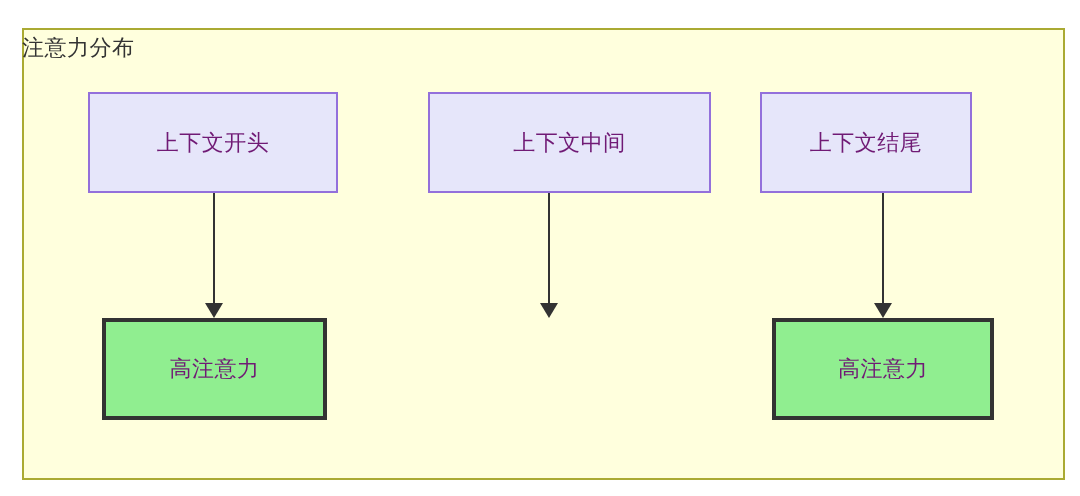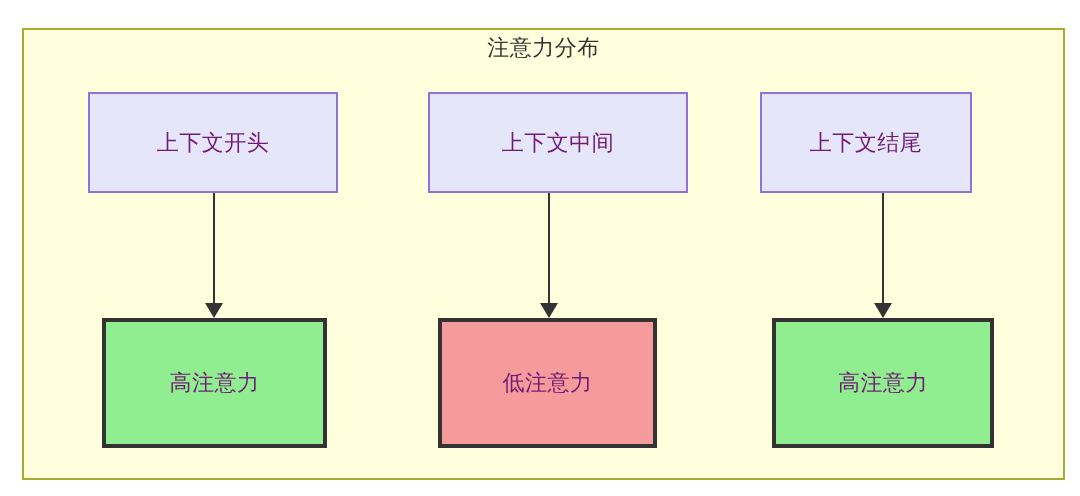--- a/index.html
+++ b/index.html
@@ -27,21 +27,21 @@
     height: 452px;
     background: #ffffdd;
     border: 2px solid #aaaa33;
     box-sizing: border-box;
   }
   .diagram-title {
     position: absolute;
     left: 22px;
     top: 33px;
     width: 1043px;
-    text-align: center;
+    text-align: left;
     font-size: 22px;
     line-height: 30px;
     color: #333333;
     letter-spacing: 0.5px;
     white-space: nowrap;
   }
   .node {
     position: absolute;
     box-sizing: border-box;
     display: flex;
@@ -54,27 +54,27 @@
   }
   .node-top {
     background: #e6e6fa;
     border: 2px solid #9370db;
     top: 92px;
     height: 101px;
   }
   .node-bottom {
     border: 4px solid #333333;
     top: 318px;
-    height: 130px;
+    height: 102px;
   }
   .node-bottom.fill-green { background: #90ee90; }
   .node-bottom.fill-red   { background: #f59b9b; }
 
   .col1-top    { left: 88px;  width: 250px; }
-  .col2-top    { left: 428px; width: 260px; }
+  .col2-top    { left: 428px; width: 283px; }
   .col3-top    { left: 760px; width: 212px; }
   .col1-bottom { left: 102px; width: 225px; }
   .col2-bottom { left: 438px; width: 219px; }
   .col3-bottom { left: 772px; width: 222px; }
 
   .edge-svg {
     position: absolute;
     left: 0;
     top: 0;
     width: 1080px;
@@ -116,17 +116,16 @@
   </svg>
 
   <div class="node node-top col1-top">上下文开头</div>
 
   <div class="node node-top col2-top">上下文中间</div>
 
   <div class="node node-top col3-top">上下文结尾</div>
 
   <div class="node node-bottom fill-green col1-bottom">高注意力</div>
 
-  <div class="node node-bottom fill-red col2-bottom">低注意力</div>
 
   <div class="node node-bottom fill-green col3-bottom">高注意力</div>
 
 </div>
 
 </body></html>

